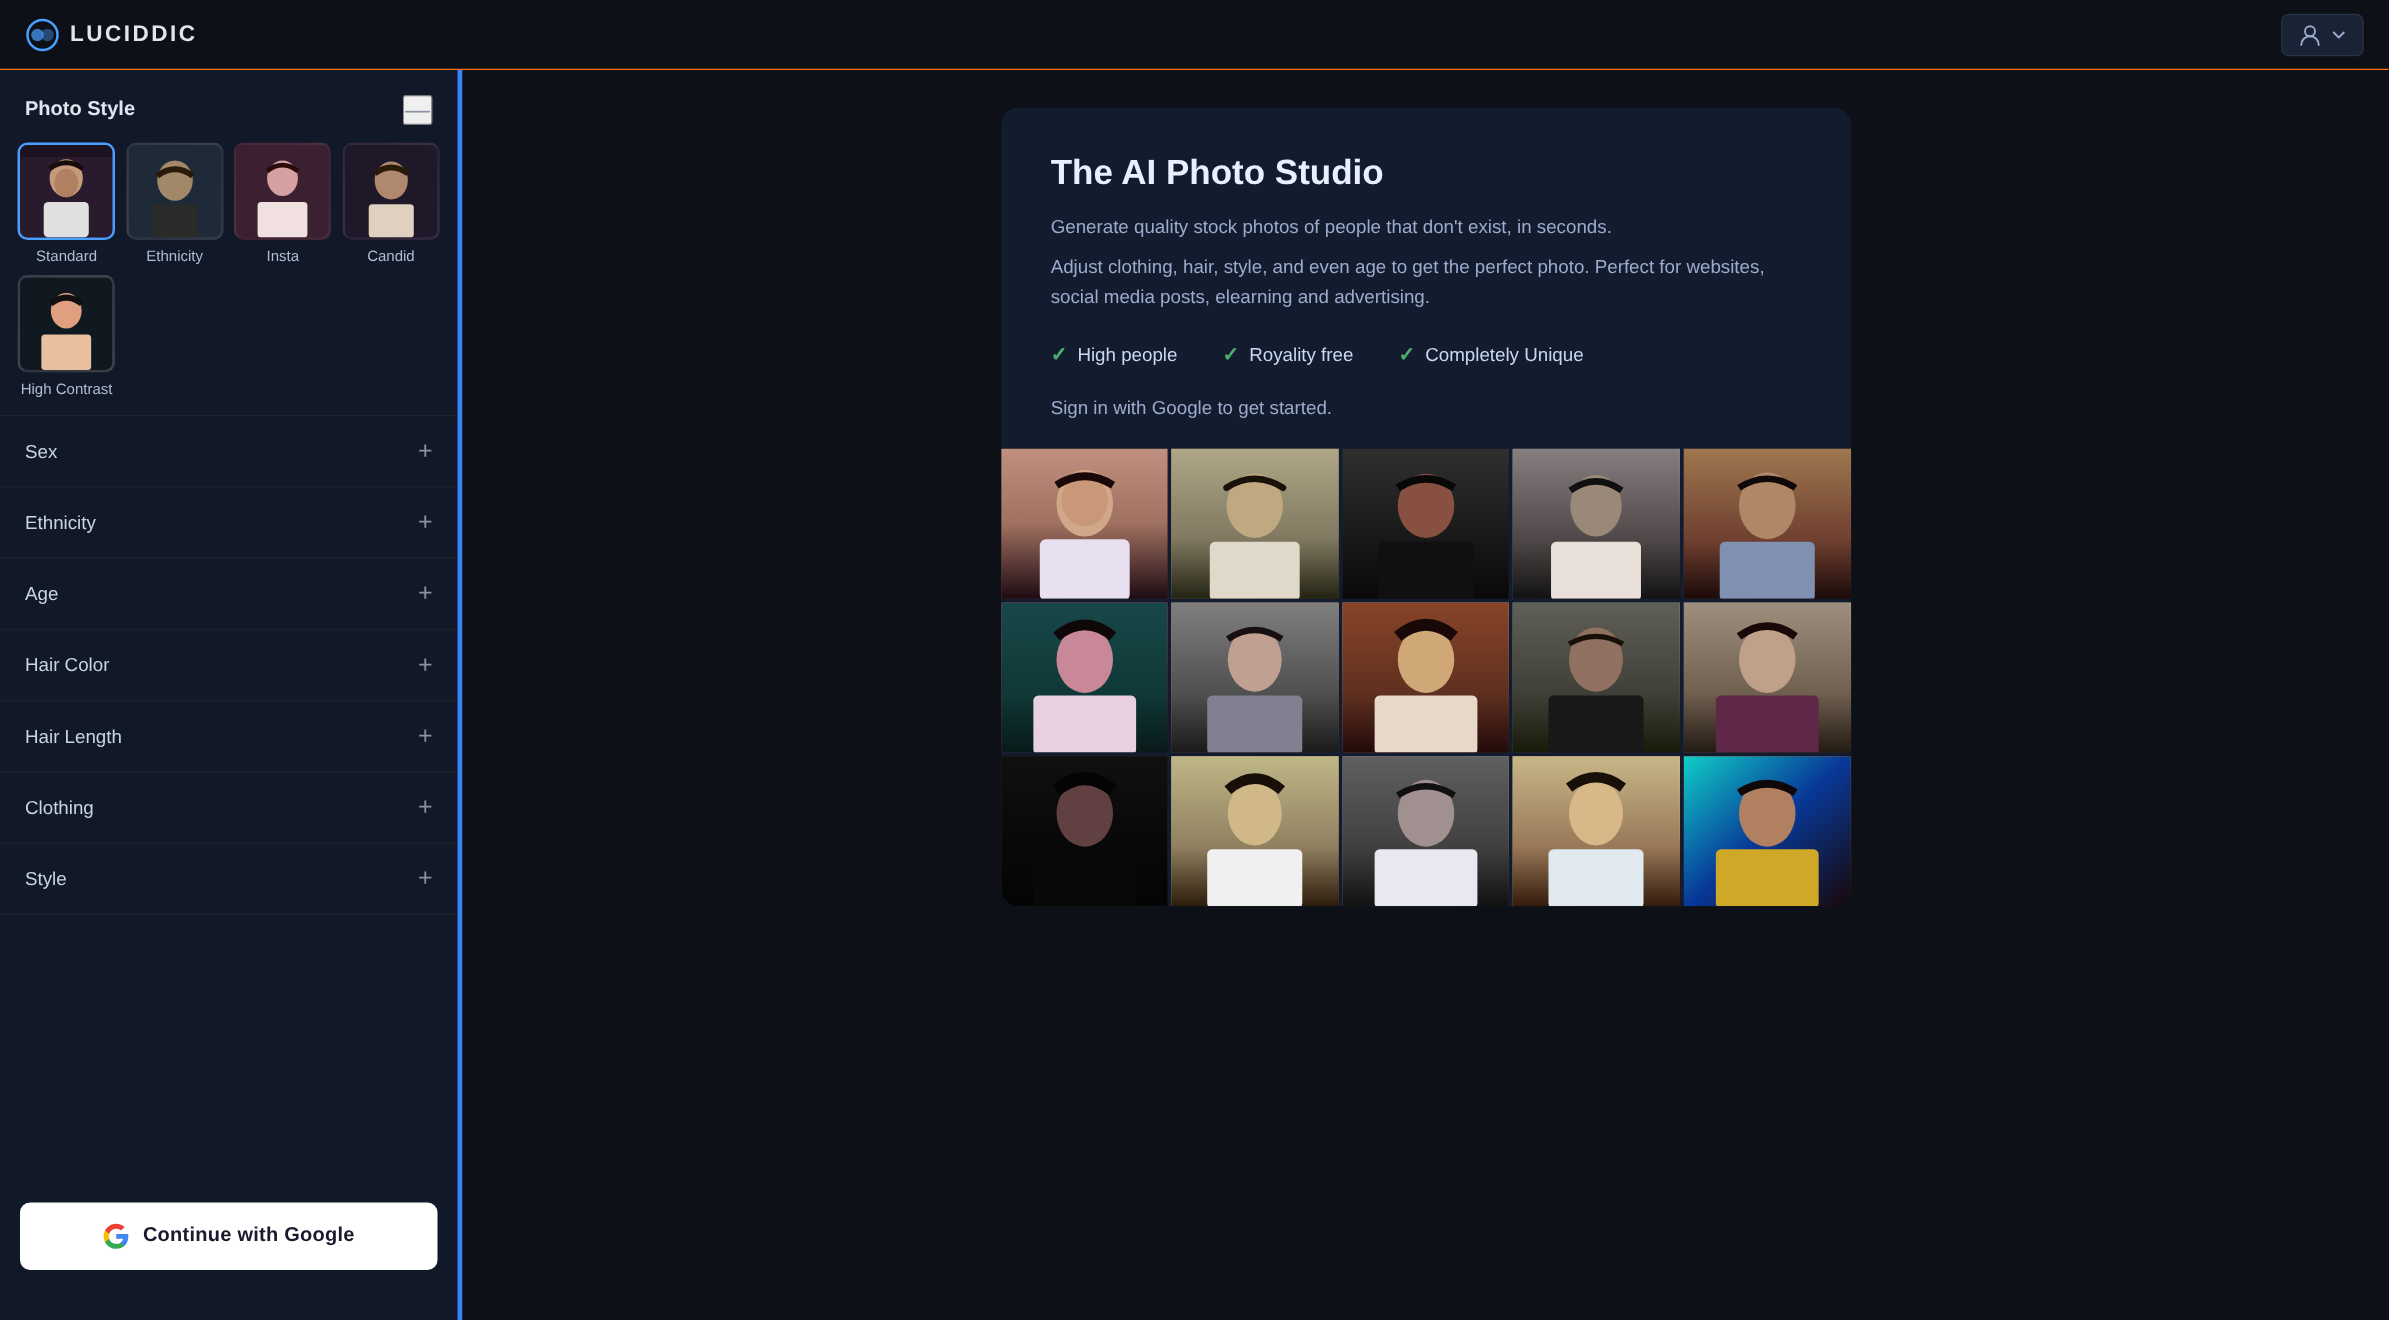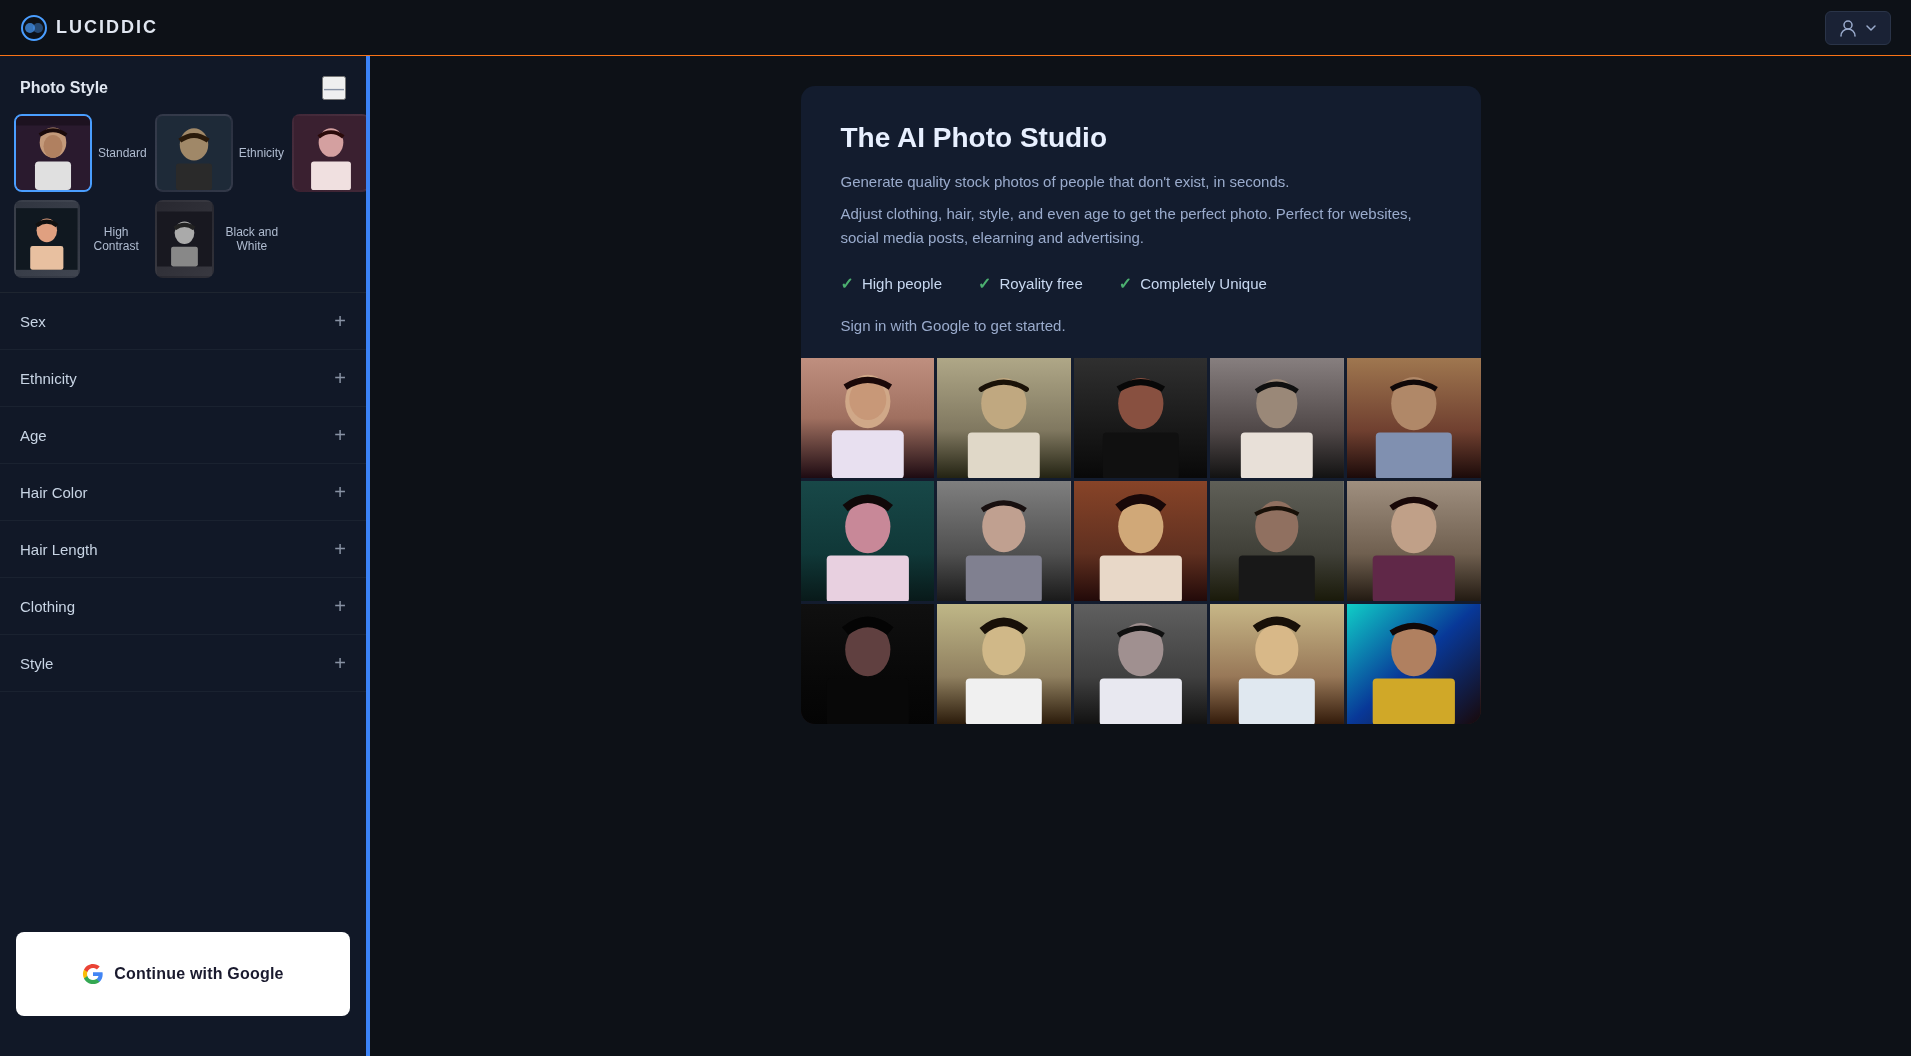--- a/index.html
+++ b/index.html
@@ -93,20 +93,21 @@
     }
 
     .style-grid {
       display: grid;
       grid-template-columns: repeat(4, 1fr);
       gap: 8px;
       padding: 0 14px 14px 14px;
     }
     .style-item {
       display: flex;
+      flex-direction: column;
       align-items: center;
       cursor: pointer;
       gap: 6px;
     }
     .style-thumb {
       width: 78px;
       height: 78px;
       border-radius: 8px;
       overflow: hidden;
       border: 2px solid transparent;
@@ -165,21 +166,21 @@
     .cta-area {
       padding: 20px 16px;
       margin-top: auto;
     }
     .google-btn {
       display: flex;
       align-items: center;
       justify-content: center;
       gap: 10px;
       width: 100%;
-      padding: 31px;
+      padding: 16px;
       background: #ffffff;
       color: #1a1a2e;
       border: none;
       border-radius: 8px;
       font-size: 16px;
       font-weight: 600;
       cursor: pointer;
       letter-spacing: 0.2px;
     }
     .google-logo {
@@ -386,33 +387,20 @@
               <rect width="78" height="78" fill="#101820"></rect>
               <ellipse cx="39" cy="28" rx="13" ry="15" fill="#e0a080"></ellipse>
               <path d="M26 22 Q39 12 52 22" stroke="#101010" stroke-width="5" fill="none"></path>
               <rect x="18" y="48" width="42" height="30" rx="3" fill="#e8c0a0"></rect>
             </svg>
           </div>
         </div>
         <span class="style-label">High Contrast</span>
       </div>
 
-      <div class="style-item">
-        <div class="style-thumb thumb-bw">
-          <div class="face-placeholder">
-            <svg viewBox="0 0 78 78" width="78" height="78">
-              <rect width="78" height="78" fill="#181820"></rect>
-              <ellipse cx="39" cy="30" rx="14" ry="16" fill="#aaaaaa"></ellipse>
-              <path d="M25 24 Q39 14 53 24" stroke="#222222" stroke-width="6" fill="none"></path>
-              <rect x="20" y="50" width="38" height="28" rx="3" fill="#888888"></rect>
-            </svg>
-          </div>
-        </div>
-        <span class="style-label">Black and White</span>
-      </div>
     </div>
 
     <div class="filter-section">
       <div class="filter-row">
         <span class="filter-label">Sex</span>
         <span class="plus-icon">+</span>
       </div>
       <div class="filter-row">
         <span class="filter-label">Ethnicity</span>
         <span class="plus-icon">+</span>

